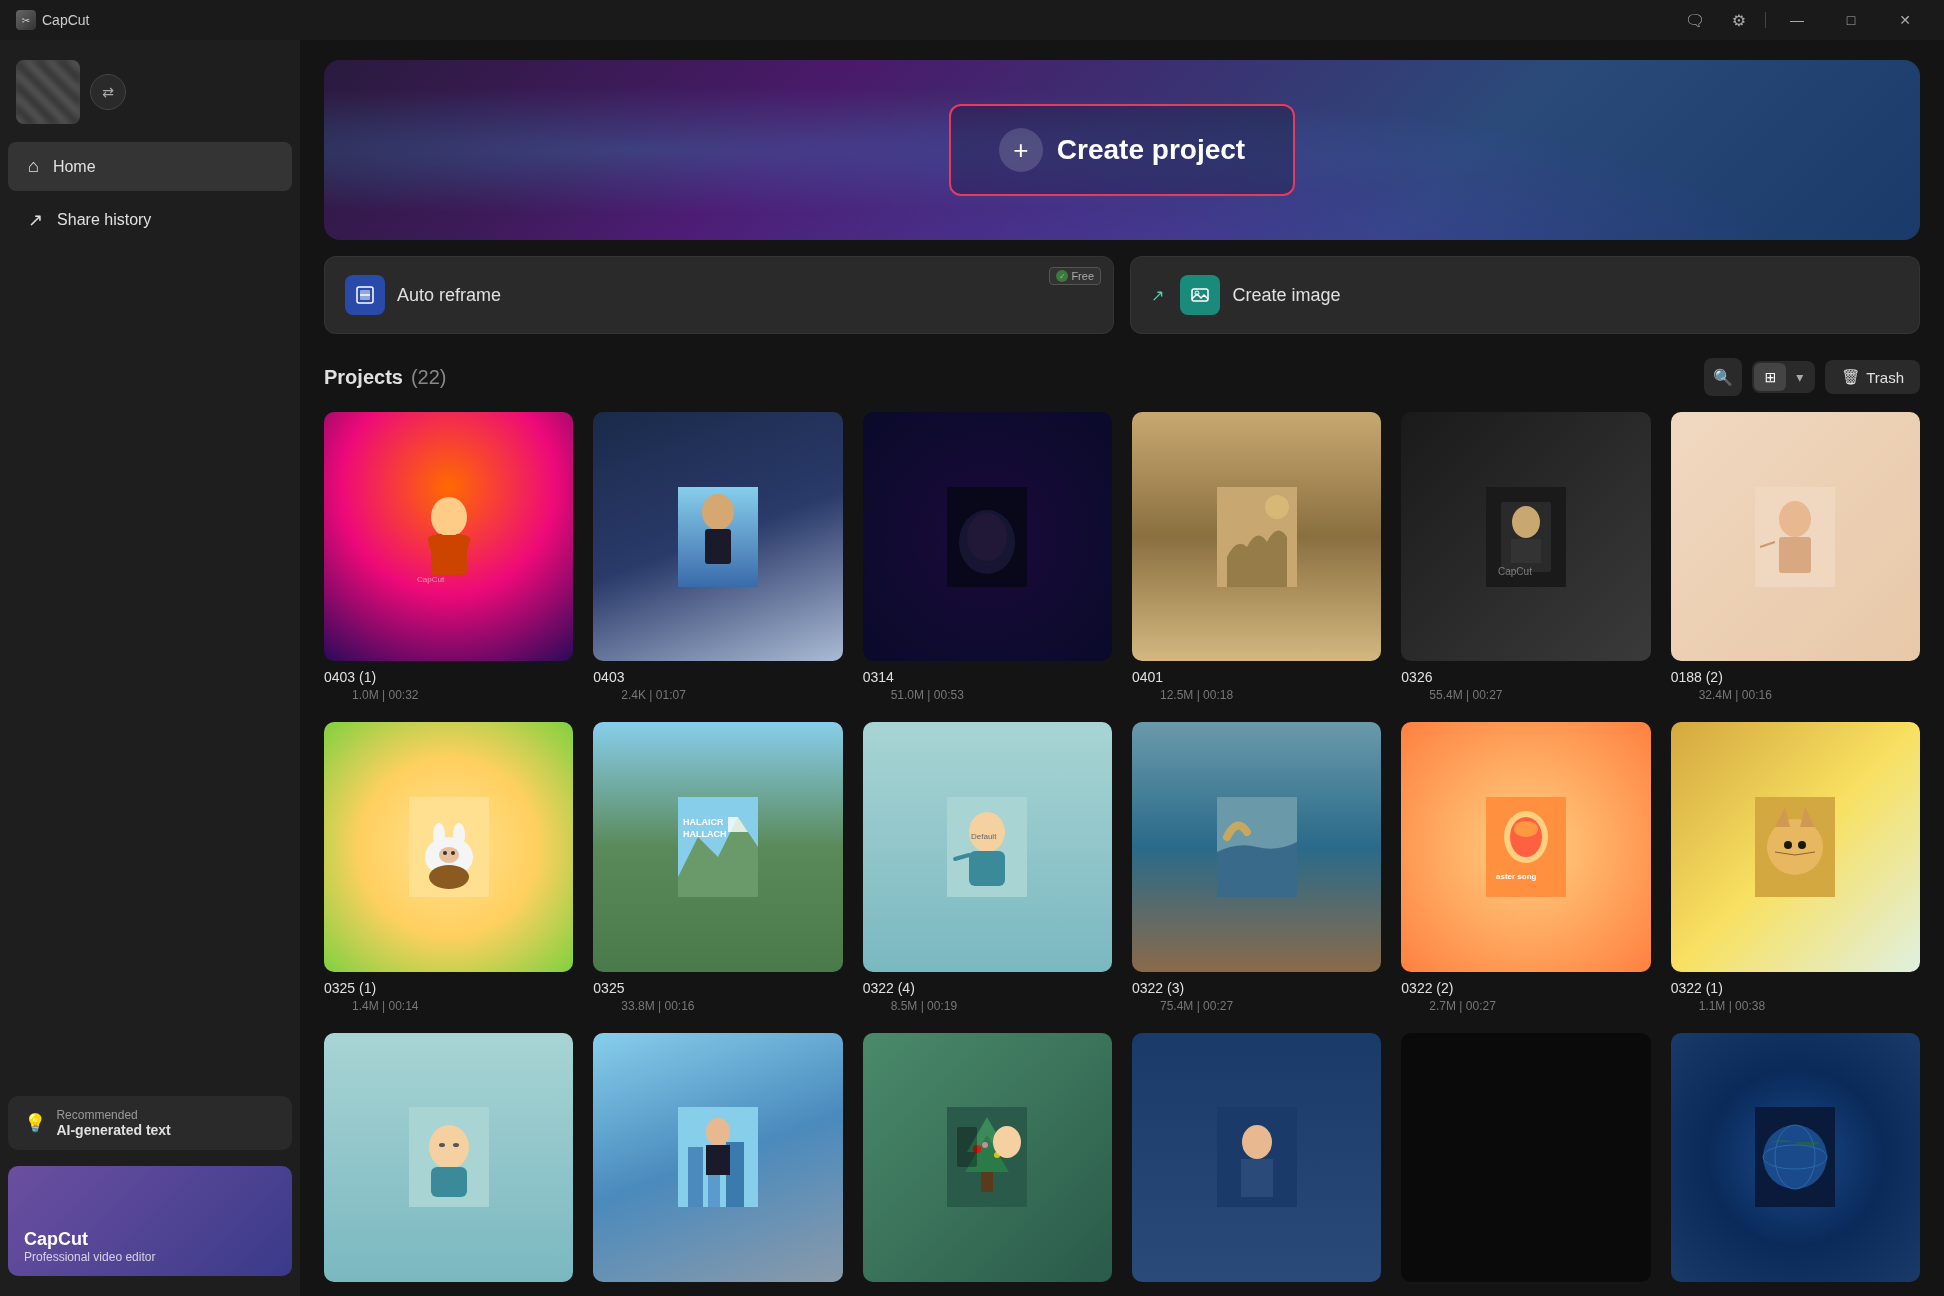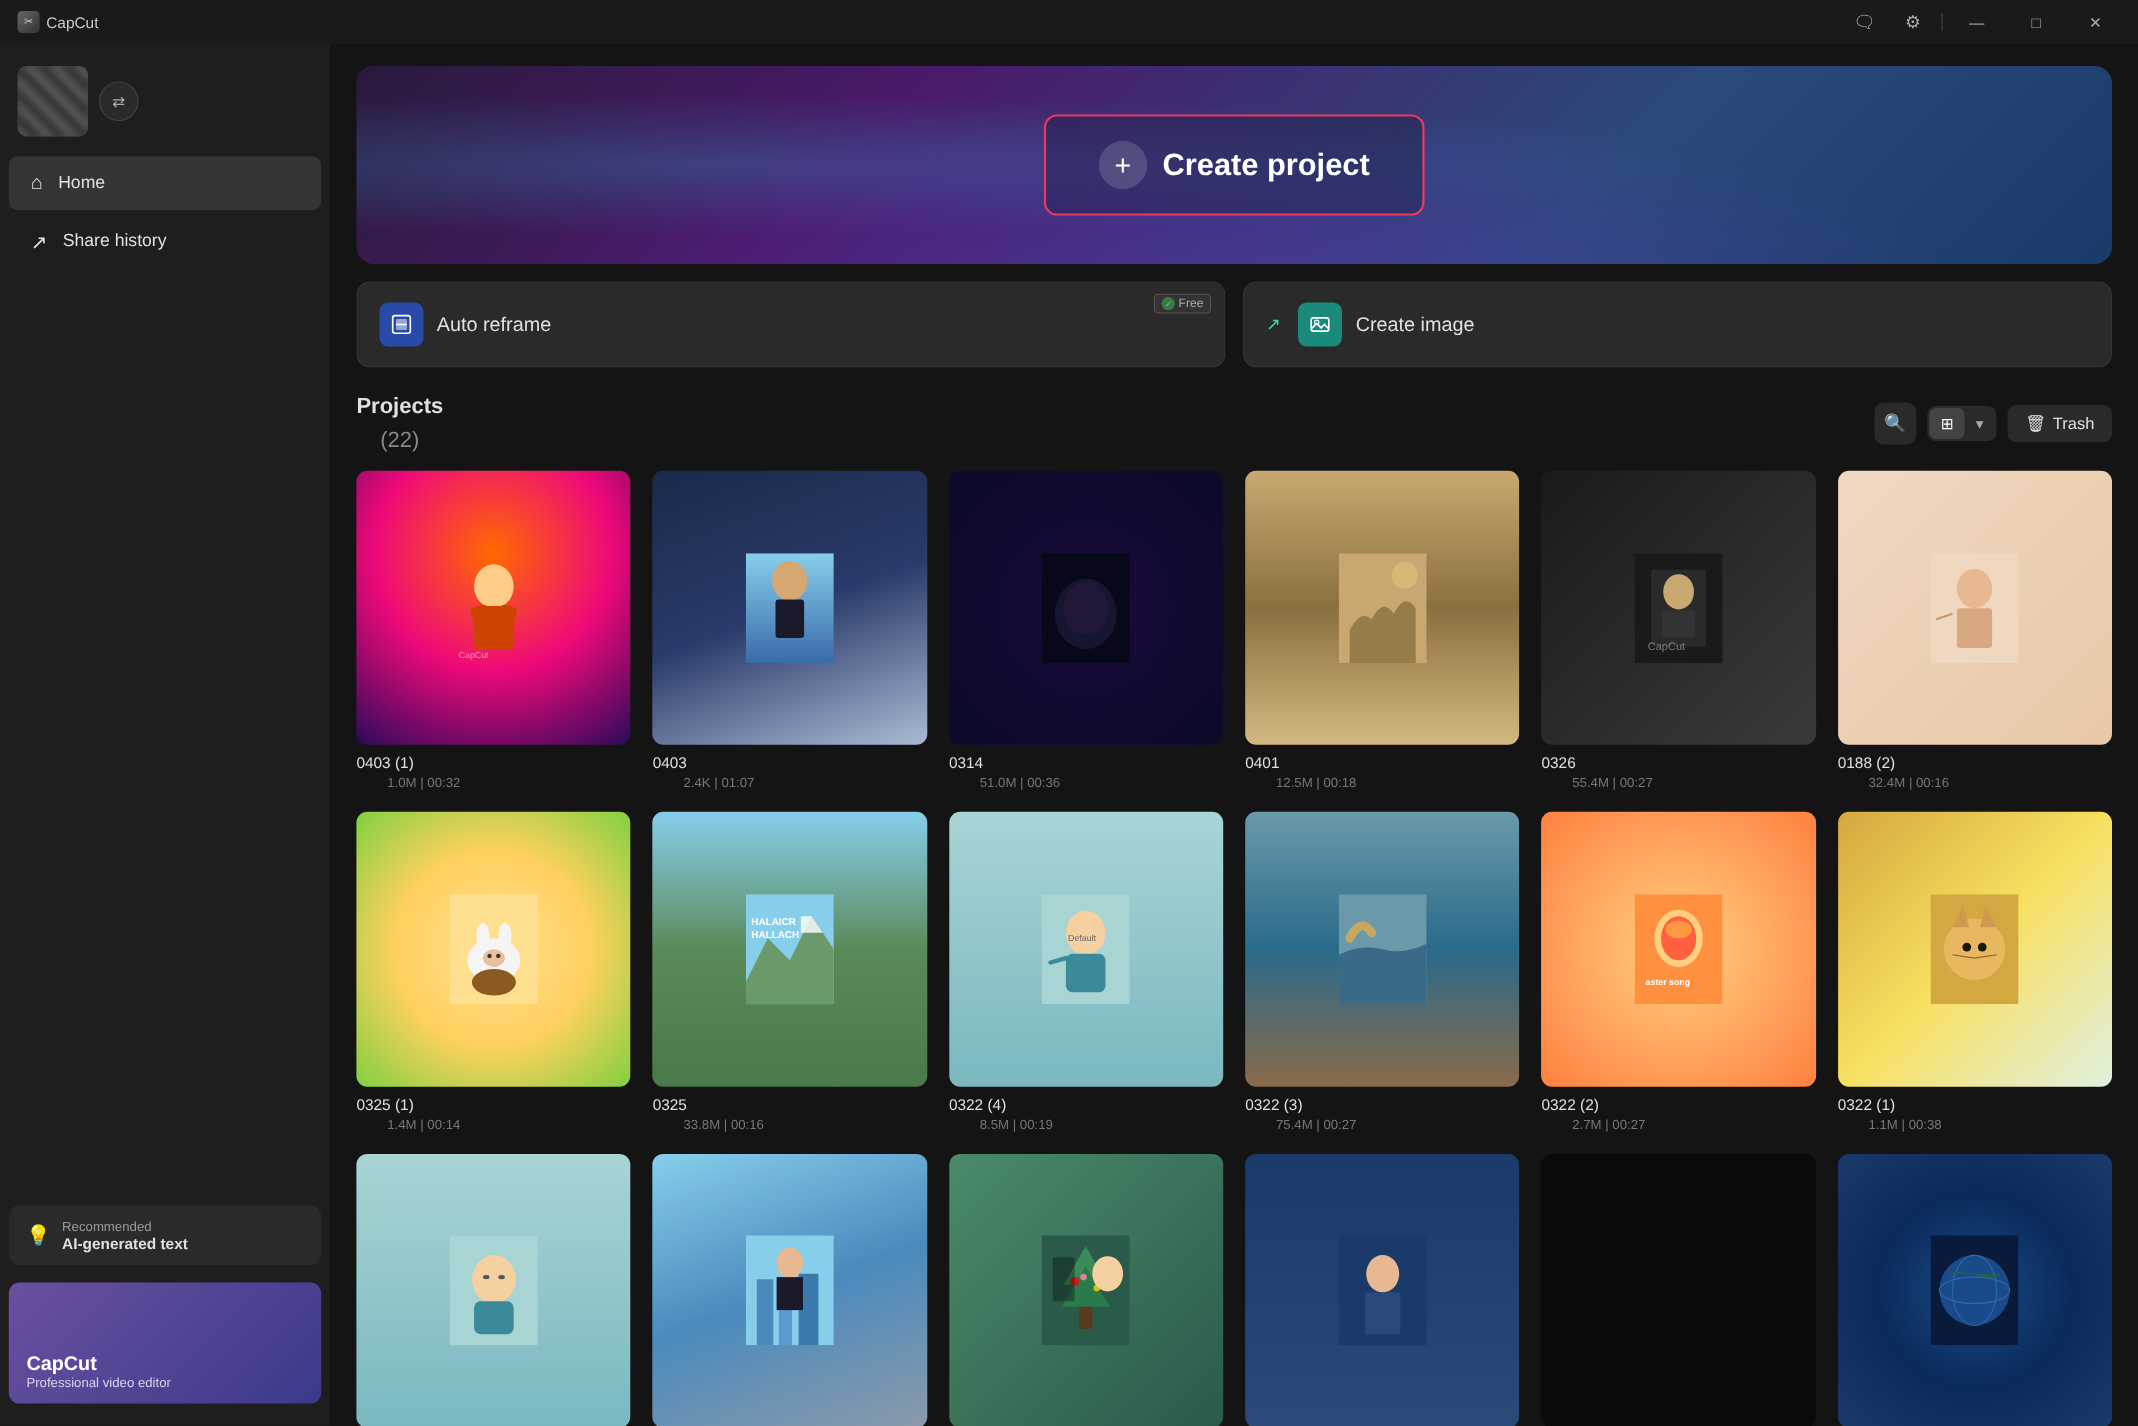--- a/index.html
+++ b/index.html
@@ -559,21 +559,21 @@
             <rect x="3" y="5" width="16" height="12" rx="2" stroke="white" stroke-width="1.5" fill="none"></rect>
             <circle cx="8" cy="9" r="2" stroke="white" stroke-width="1"></circle>
             <path d="M3 15 L8 10 L12 14 L15 11 L19 15" stroke="white" stroke-width="1.5" fill="none"></path>
           </svg>
         </div>
         <span class="feature-label">Create image</span>
       </div>
     </div>
 
     <div class="projects-header">
-      <div style="display:flex;align-items:center;gap:8px;flex-direction:column;">
+      <div style="display:flex;align-items:center;gap:8px;">
         <span class="projects-title">Projects</span>
         <span class="projects-title" style="font-weight:400;color:#888">(22)</span>
       </div>
       <div class="projects-actions">
         <div class="icon-btn">
           <span>🔍</span>
         </div>
         <div class="view-toggle">
           <div class="view-toggle-btn active">
             <span>⊞</span>
@@ -631,21 +631,21 @@
         <div class="project-thumb thumb-0314">
           <div class="thumb-inner">
             <svg width="80" height="100" viewBox="0 0 80 100" xmlns="http://www.w3.org/2000/svg">
               <rect x="0" y="0" width="80" height="100" fill="#08081a"></rect>
               <ellipse cx="40" cy="55" rx="28" ry="32" fill="#1a1a3a" opacity="0.8"></ellipse>
               <ellipse cx="40" cy="50" rx="20" ry="24" fill="#2a1a3a" opacity="0.6"></ellipse>
             </svg>
           </div>
         </div>
         <div class="project-name">0314</div>
-        <div class="project-meta">51.0M | 00:36</div>
+        <div class="project-meta">51.0M | 00:53</div>
       </div>
 
       <div class="project-card">
         <div class="project-thumb thumb-0401">
           <div class="thumb-inner">
             <svg width="80" height="100" viewBox="0 0 80 100" xmlns="http://www.w3.org/2000/svg">
               <rect x="0" y="0" width="80" height="100" fill="#c8a870"></rect>
               <path d="M10 70 Q20 50 30 60 Q40 40 50 55 Q60 35 70 50 L70 100 L10 100Z" fill="#8a7040" opacity="0.8"></path>
               <circle cx="60" cy="20" r="12" fill="#f0d080" opacity="0.4"></circle>
             </svg>

